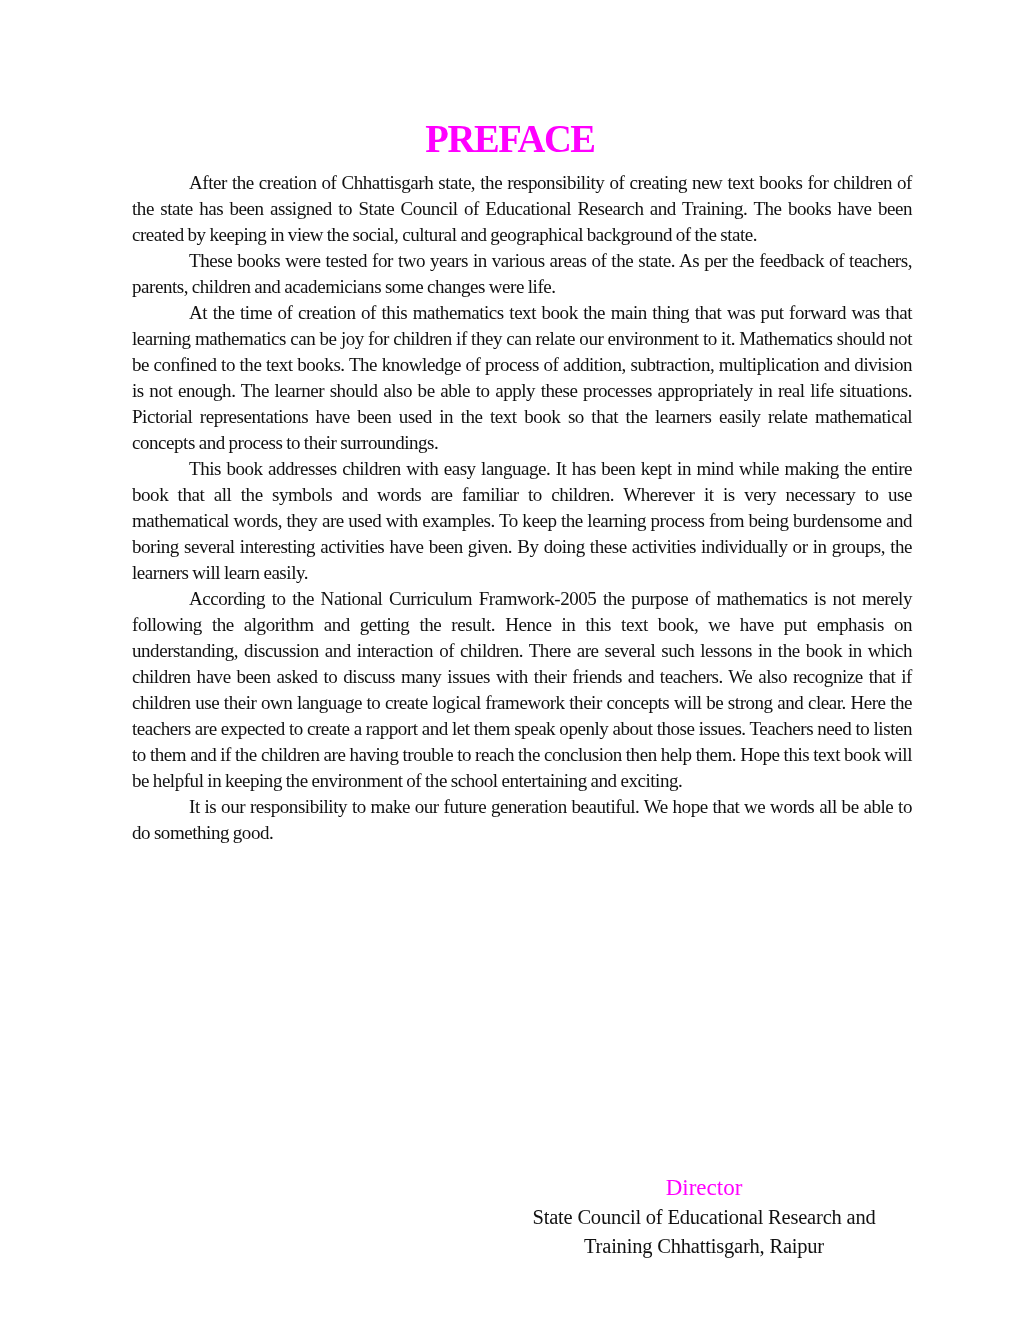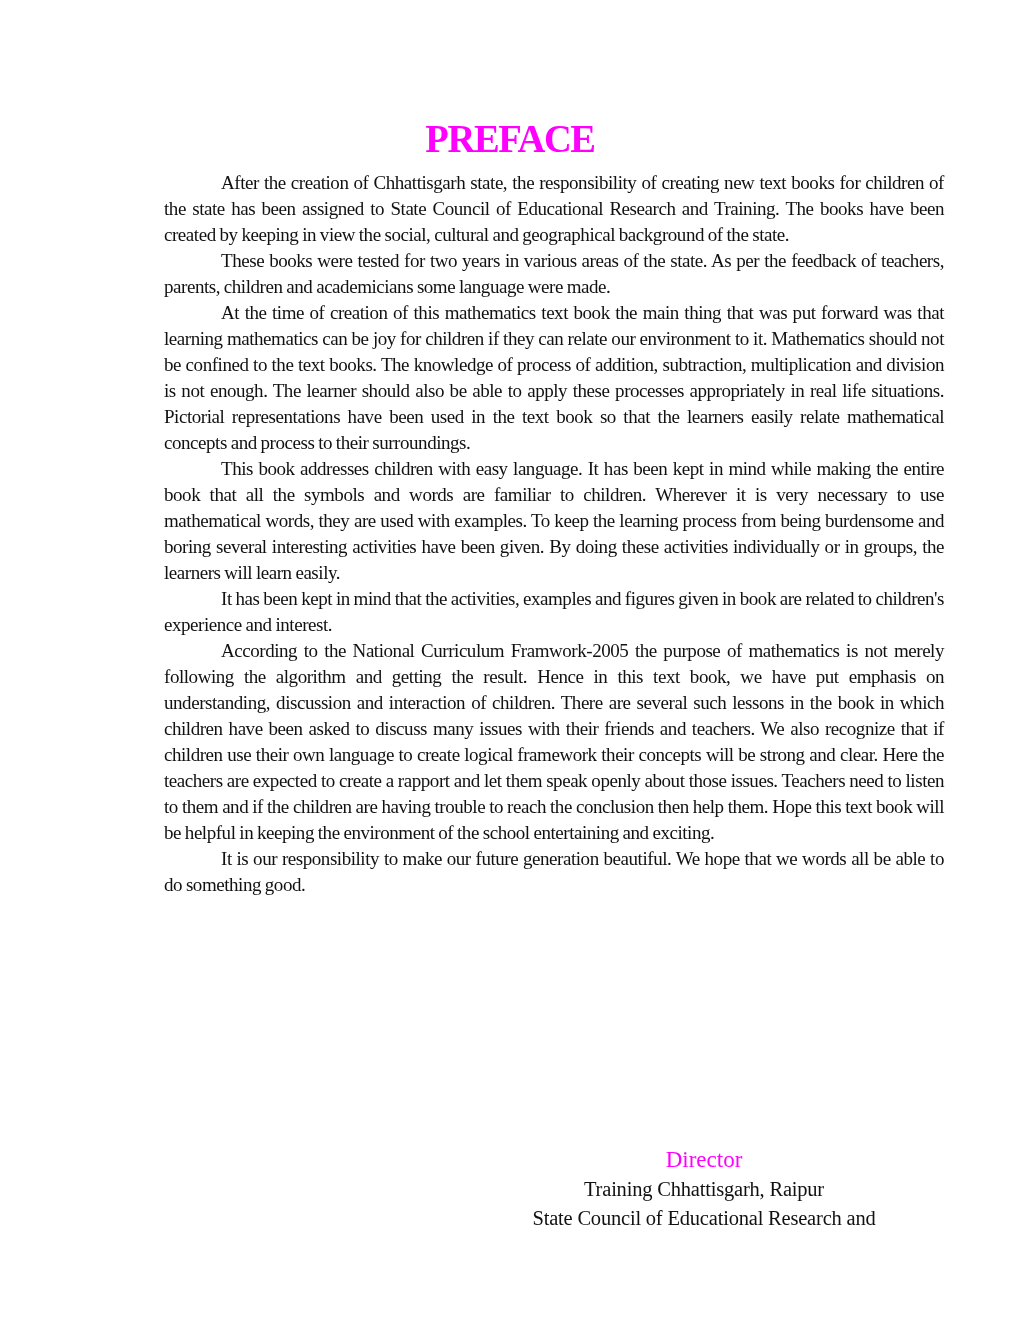--- a/index.html
+++ b/index.html
@@ -33,65 +33,64 @@
       line-height: 52px;
       letter-spacing: -1.5px;
       transform: scaleX(0.94);
       transform-origin: 510px 0;
     }
     .body-text {
       position: absolute;
       top: 170px;
       left: 132px;
       width: 780px;
-      margin-left: 32px;
     }
     .para {
       margin: 0;
       font-size: 19px;
       line-height: 26px;
       text-align: justify;
       text-indent: 57px;
       letter-spacing: -0.45px;
       word-spacing: -0.5px;
     }
     .signature {
       position: absolute;
       top: 1145px;
       left: 490px;
       width: 428px;
       text-align: center;
     }
     .sig-title {
       font-size: 23px;
       line-height: 30px;
+      margin-top: 28px;
     }
     .sig-line {
       font-size: 20.5px;
       line-height: 29px;
       color: #111111;
       letter-spacing: -0.2px;
     }
   </style>
 </head>
 <body>
 
 <div class="page">
 
   <h1 class="title" style="color:#ff00ff; margin:0;">PREFACE</h1>
 
   <div class="body-text">
     <p class="para">After the creation of Chhattisgarh state, the responsibility of creating new text books for children of the state has been assigned to State Council of Educational Research and Training. The books have been created by keeping in view the social, cultural and geographical background of the state.</p>
-    <p class="para">These books were tested for two years in various areas of the state. As per the feedback of teachers, parents, children and academicians some language were made.</p>
+    <p class="para">These books were tested for two years in various areas of the state. As per the feedback of teachers, parents, children and academicians some changes were life.</p>
     <p class="para">At the time of creation of this mathematics text book the main thing that was put forward was that learning mathematics can be joy for children if they can relate our environment to it. Mathematics should not be confined to the text books. The knowledge of process of addition, subtraction, multiplication and division is not enough. The learner should also be able to apply these processes appropriately in real life situations. Pictorial representations have been used in the text book so that the learners easily relate mathematical concepts and process to their surroundings.</p>
     <p class="para">This book addresses children with easy language. It has been kept in mind while making the entire book that all the symbols and words are familiar to children. Wherever it is very necessary to use mathematical words, they are used with examples. To keep the learning process from being burdensome and boring several interesting activities have been given. By doing these activities individually or in groups, the learners will learn easily.</p>
-    <p class="para">It has been kept in mind that the activities, examples and figures given in book are related to children's experience and interest.</p>
     <p class="para">According to the National Curriculum Framwork-2005 the purpose of mathematics is not merely following the algorithm and getting the result. Hence in this text book, we have put emphasis on understanding, discussion and interaction of children. There are several such lessons in the book in which children have been asked to discuss many issues with their friends and teachers. We also recognize that if children use their own language to create logical framework their concepts will be strong and clear. Here the teachers are expected to create a rapport and let them speak openly about those issues. Teachers need to listen to them and if the children are having trouble to reach the conclusion then help them. Hope this text book will be helpful in keeping the environment of the school entertaining and exciting.</p>
     <p class="para">It is our responsibility to make our future generation beautiful. We hope that we words all be able to do something good.</p>
   </div>
 
   <div class="signature">
     <div class="sig-title" style="color:#ff00ff;">Director</div>
+    <div class="sig-line">State Council of Educational Research and</div>
     <div class="sig-line">Training Chhattisgarh, Raipur</div>
-    <div class="sig-line">State Council of Educational Research and</div>
   </div>
 
 </div>
 
 </body></html>

